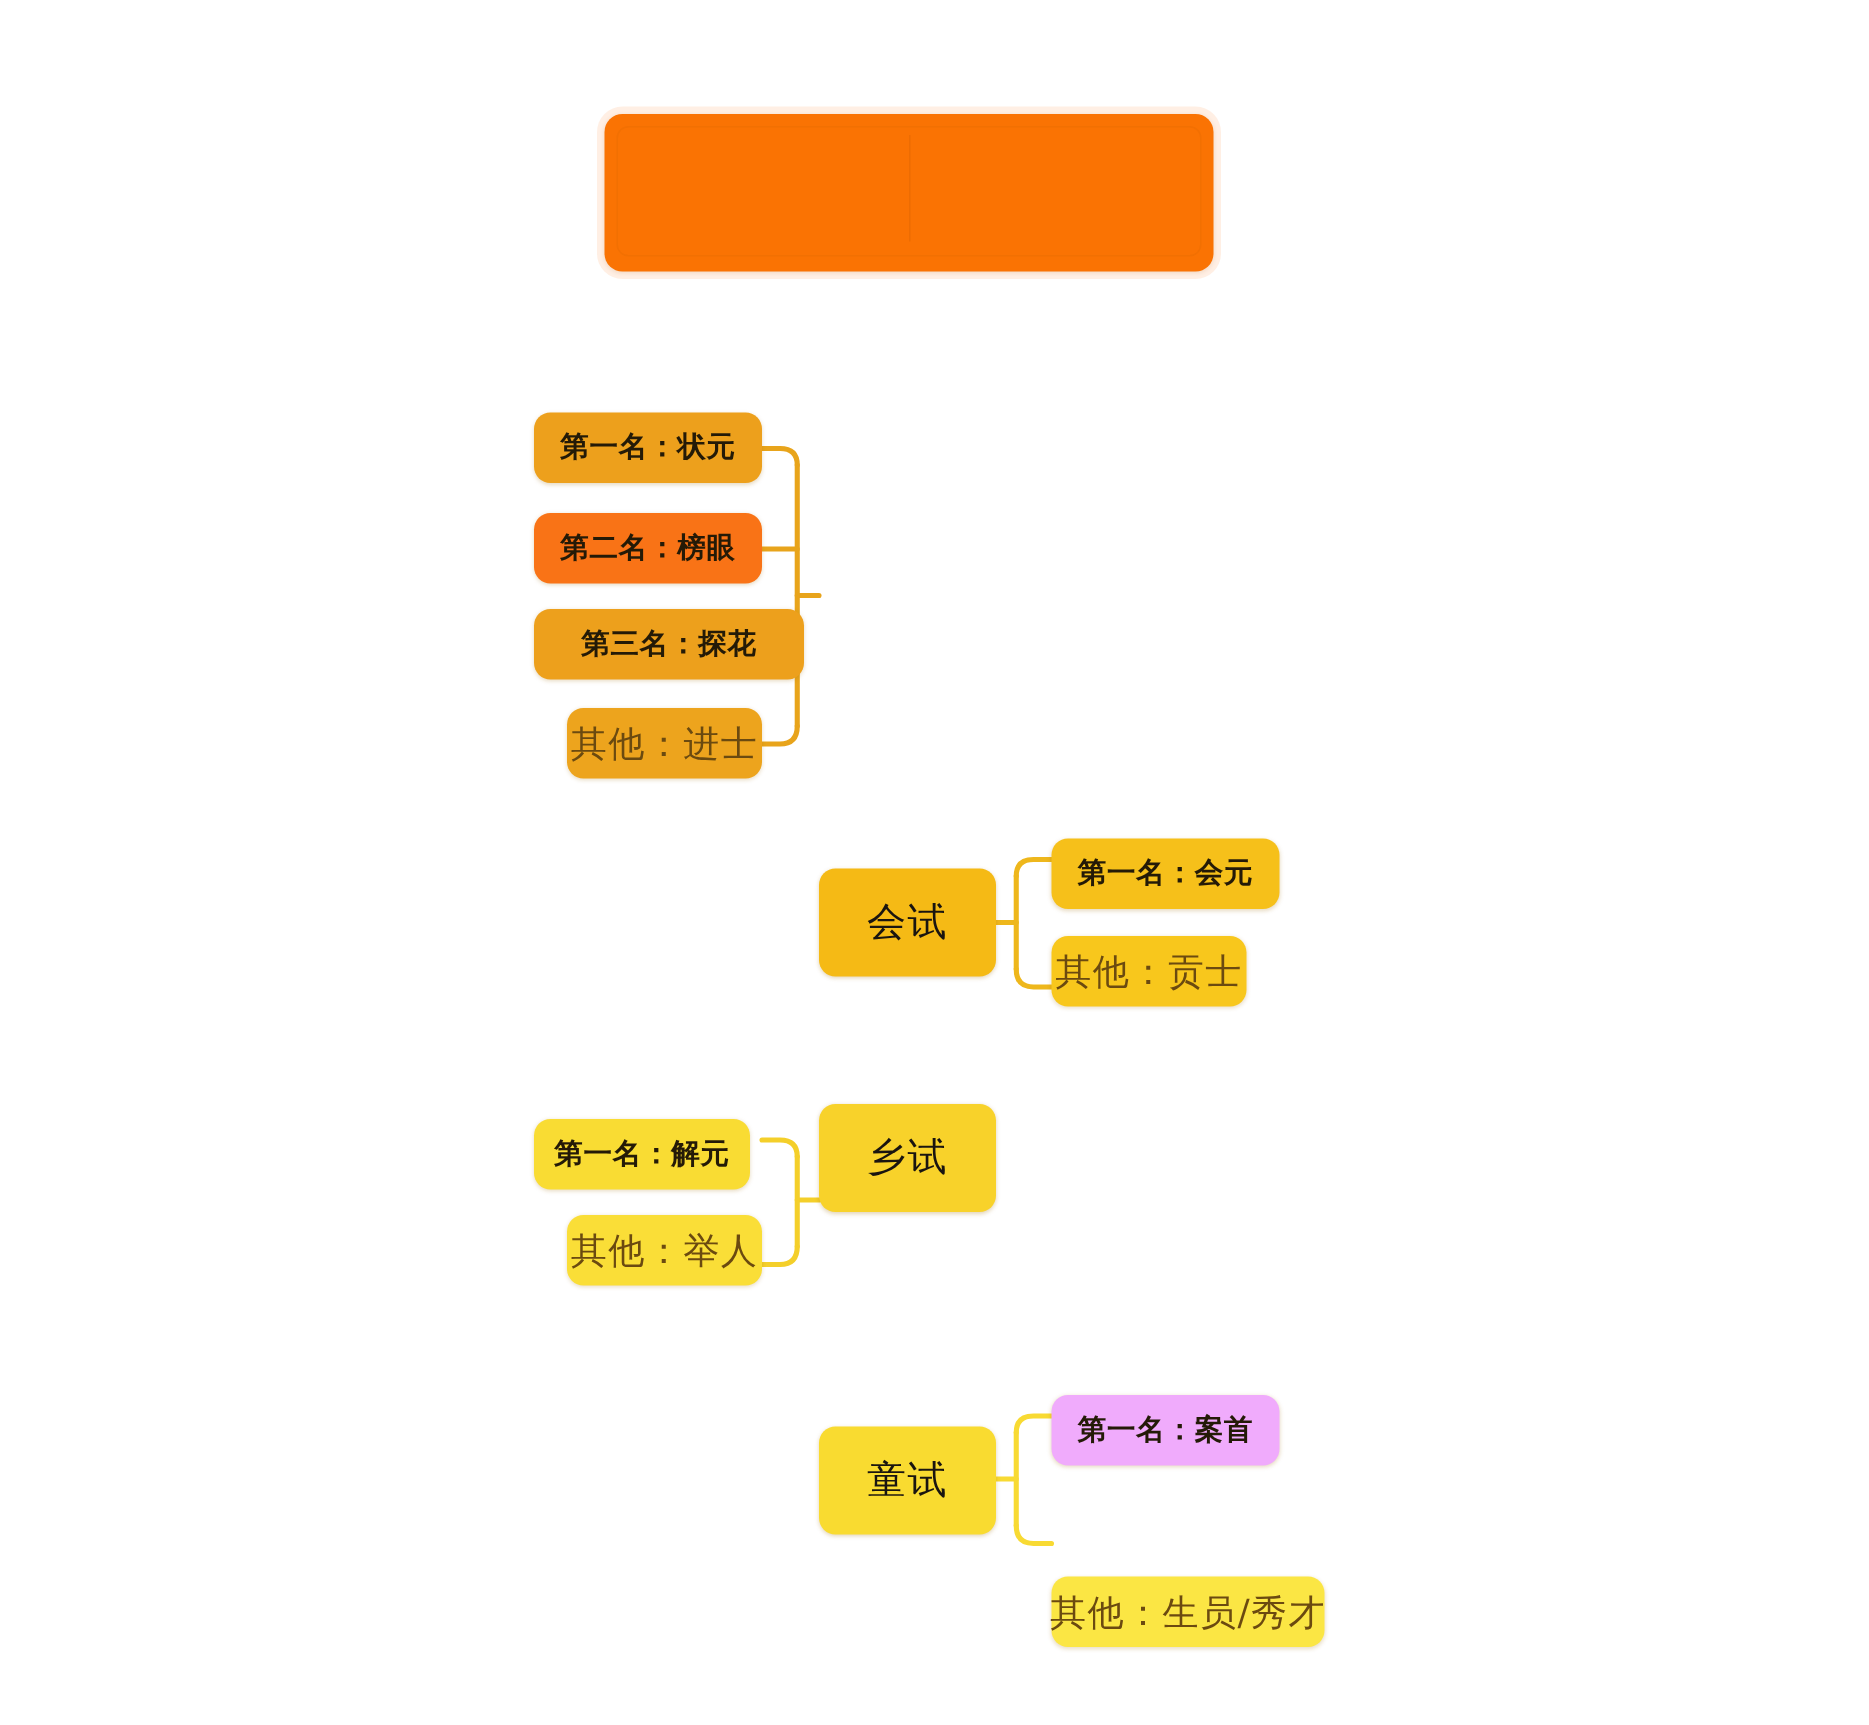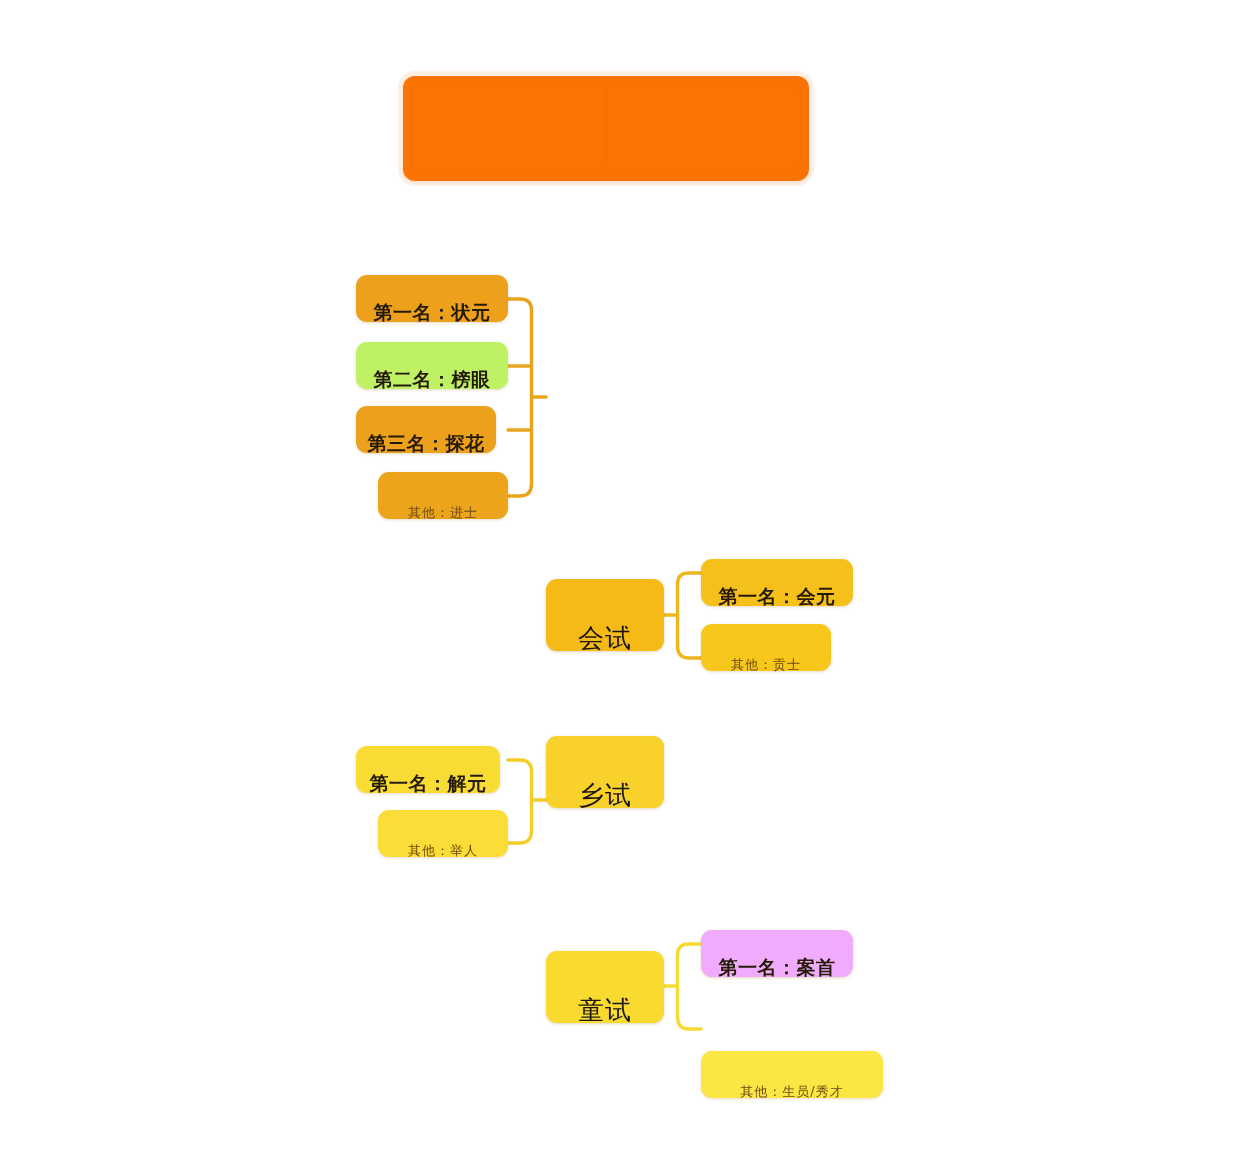--- a/index.html
+++ b/index.html
@@ -18,21 +18,21 @@
     position: relative;
     width: 1246px;
     height: 1150px;
     background: #ffffff;
   }
   
   .node {
     position: absolute;
     box-sizing: border-box;
     display: flex;
-    align-items: flex-end;
+    align-items: center;
     justify-content: center;
     border-radius: 11px;
     white-space: nowrap;
     line-height: 1;
     text-align: center;
   }
   
   .banner {
     position: absolute;
     left: 403px;
@@ -75,21 +75,21 @@
     height: 47px;
     font-size: 19px;
     font-weight: bold;
     color: #241a07;
     letter-spacing: .5px;
     box-shadow: 0 1px 3px rgba(160, 110, 10, .26);
   }
   
   .other {
     height: 47px;
-    font-size: 13px;
+    font-size: 24px;
     font-weight: normal;
     font-family: "DejaVu Serif", "Liberation Serif", serif;
     color: #6b4a10;
     letter-spacing: 1px;
     box-shadow: 0 1px 3px rgba(160, 110, 10, .24);
   }
   
   #wires {
     position: absolute;
     left: 0;
@@ -158,24 +158,24 @@
   <div class="banner">
     <div class="inner-edge"></div>
     <div class="seam"></div>
     <span></span>
   </div>
 
 
   <div class="node rank" style="left:356px; top:275px; width:152px; background:#eda01c;">
     <span>第一名：状元</span>
   </div>
-  <div class="node rank" style="left:356px; top:342px; width:152px; background:#bef264;">
+  <div class="node rank" style="left:356px; top:342px; width:152px; background:#f97316;">
     <span>第二名：榜眼</span>
   </div>
-  <div class="node rank" style="left:356px; top:406px; width:140px; background:#eda01c;">
+  <div class="node rank" style="left:356px; top:406px; width:180px; background:#eda01c;">
     <span>第三名：探花</span>
   </div>
   <div class="node other" style="left:378px; top:472px; width:130px; background:#eda41d;">
     <span>其他：进士</span>
   </div>
 
   <div class="node stage" style="left:546px; top:579px; background:#f5ba15;">
     <span>会试</span>
   </div>
 

